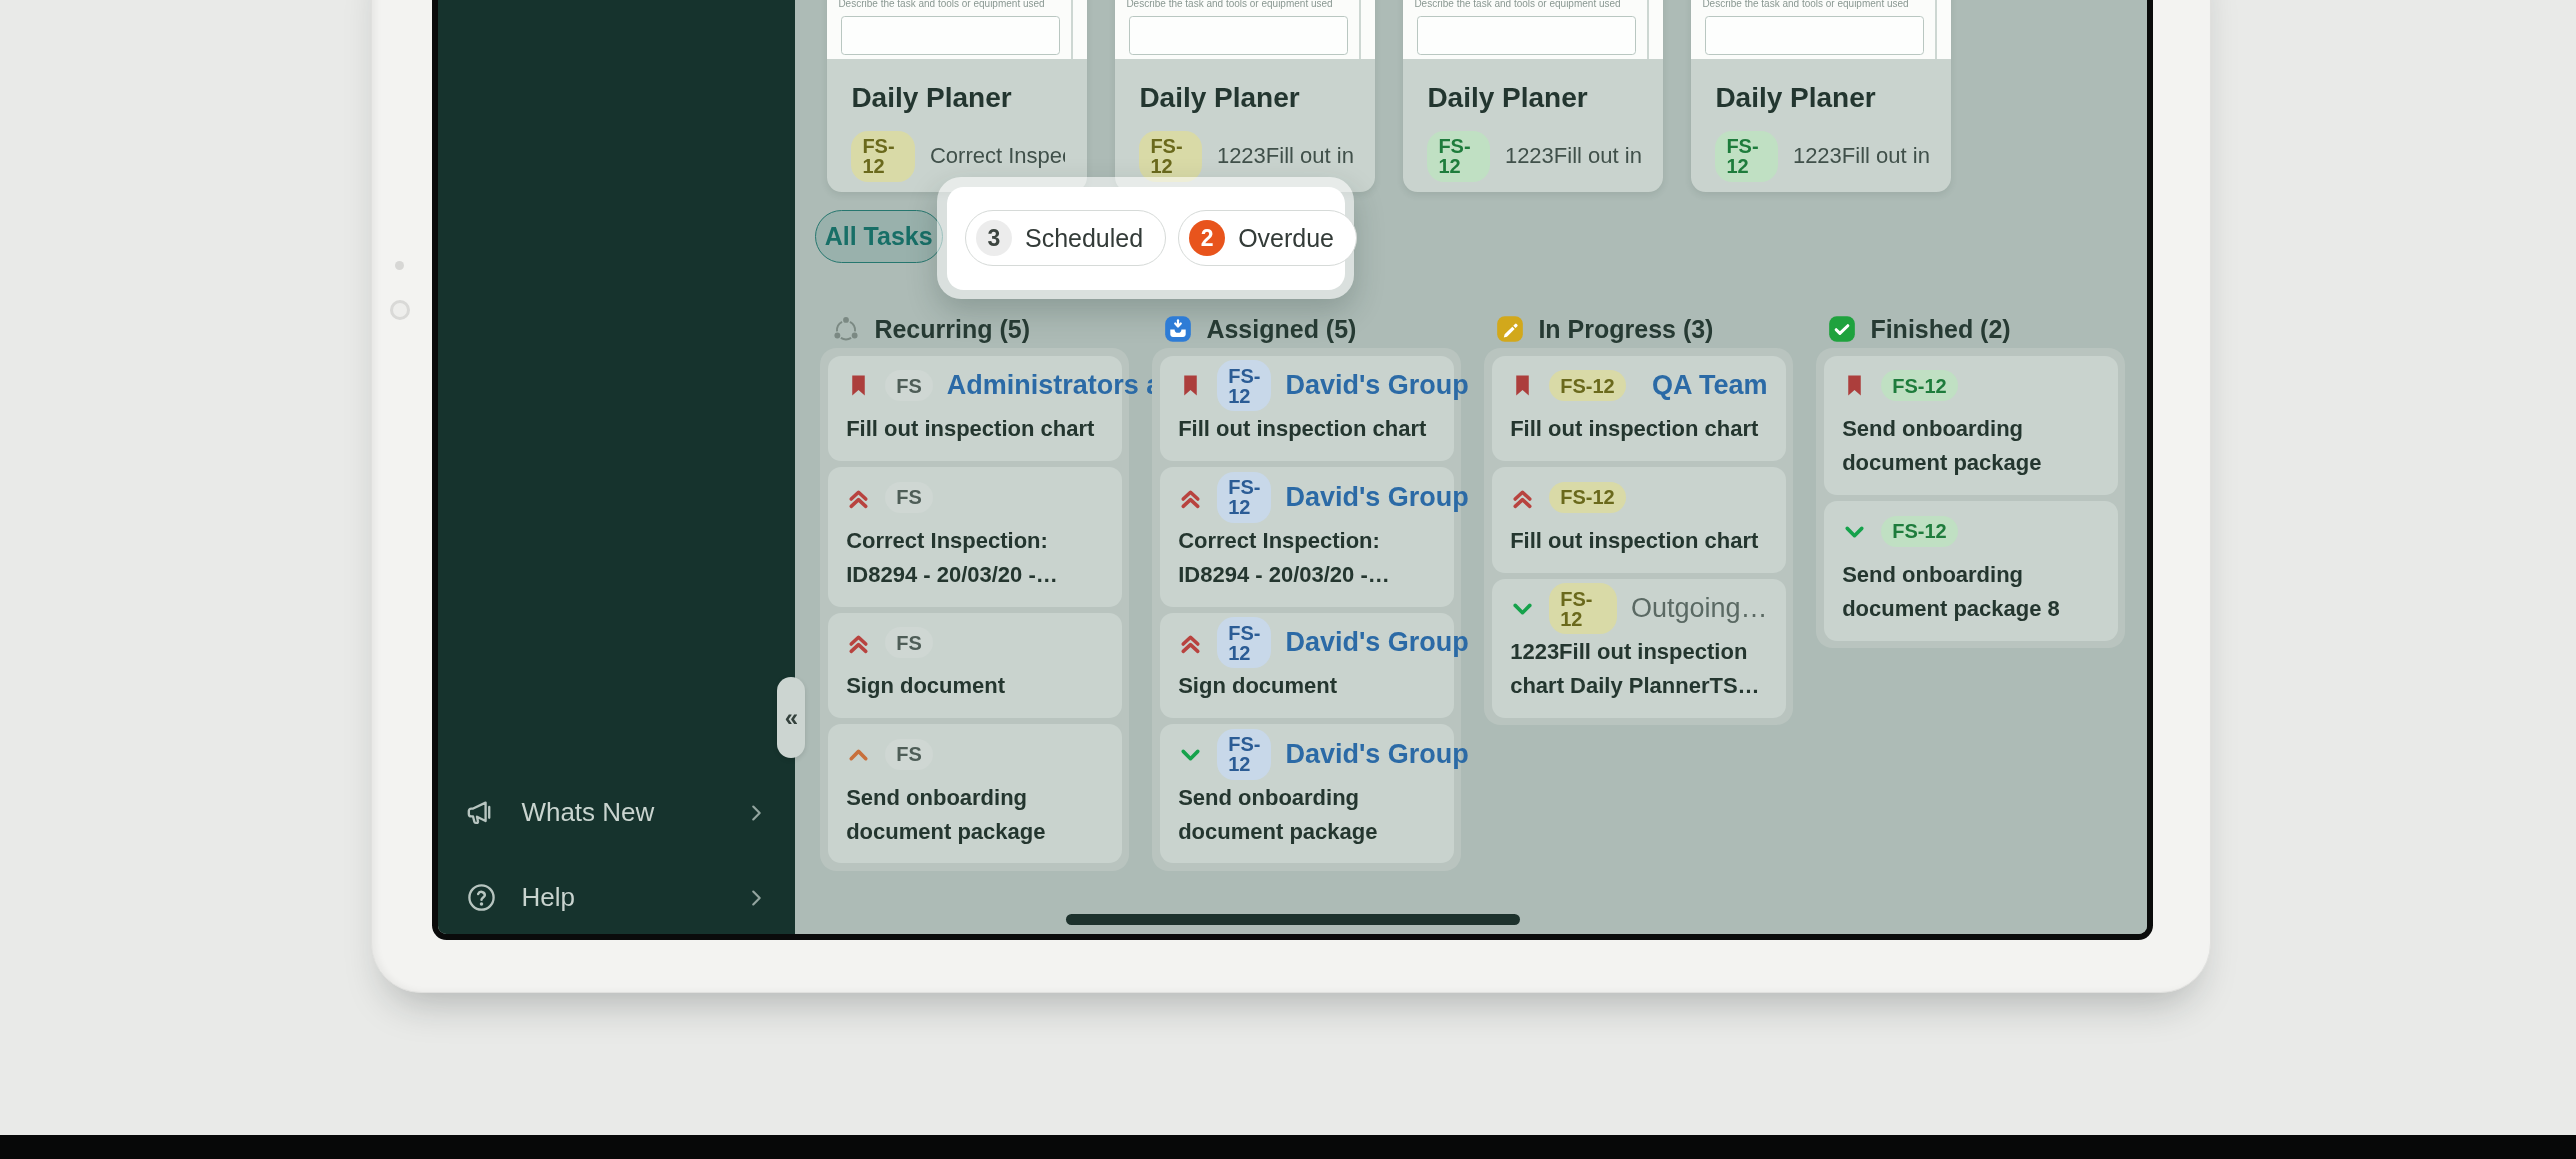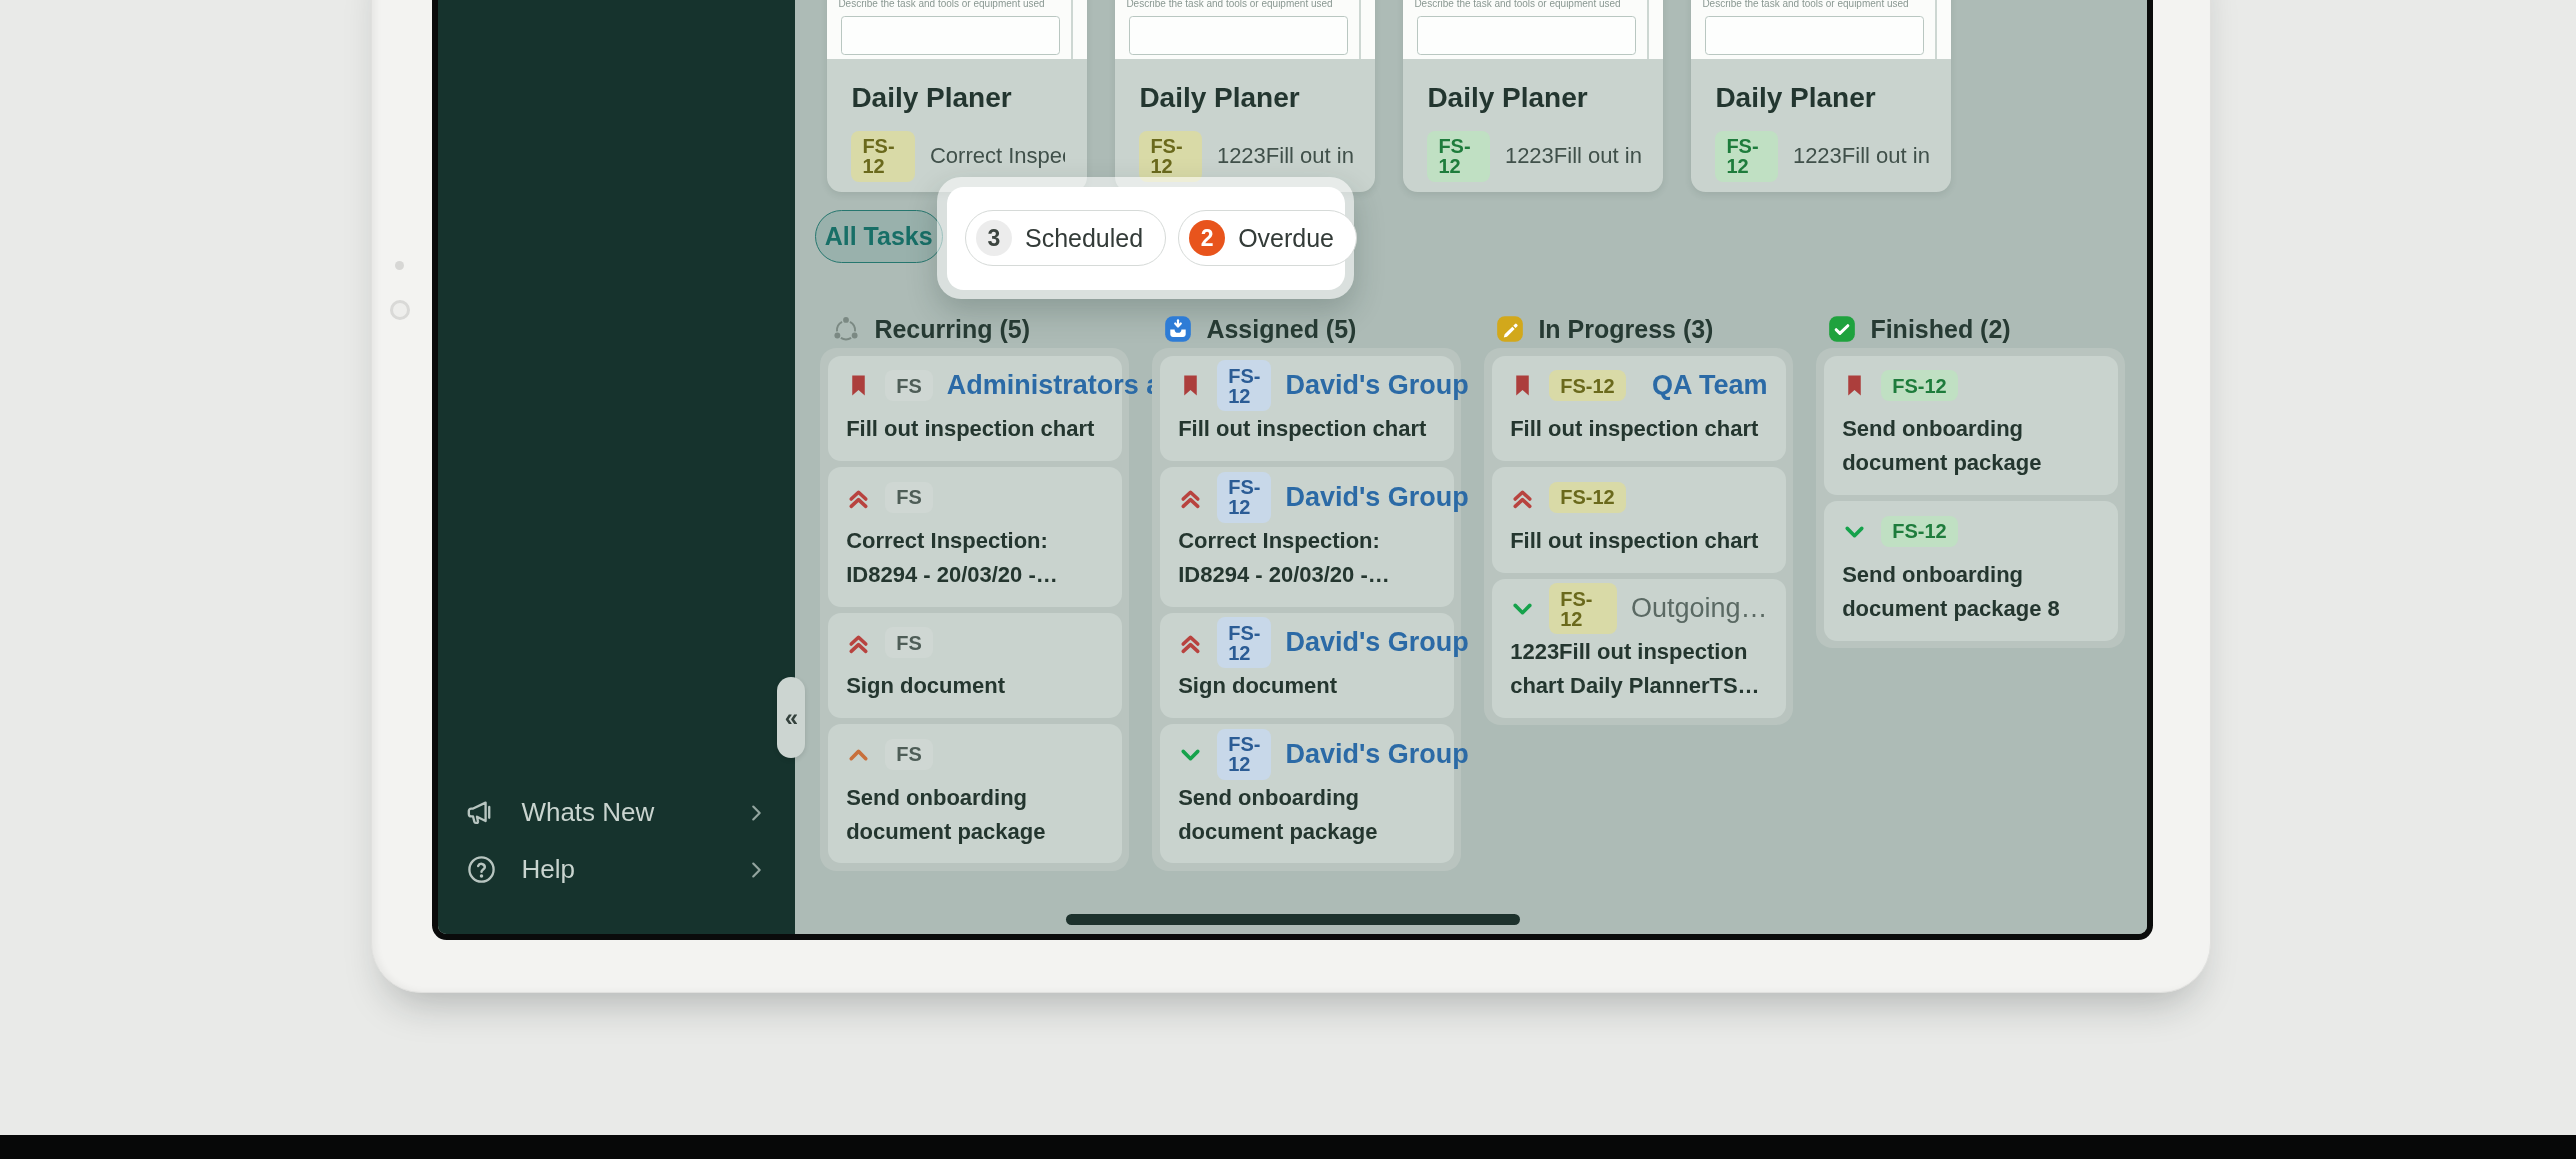--- a/index.html
+++ b/index.html
@@ -49,21 +49,21 @@
   }
   .form-preview{position:absolute;left:0;right:0;top:0;height:101px;background:#fbfcfa;}
   .form-hint{position:absolute;left:11px;top:40px;font-size:10px;color:#8a9892;white-space:nowrap;overflow:hidden;max-width:230px;}
   .form-input{position:absolute;left:14px;top:58px;width:219px;height:39px;border:1.8px solid #b9c7c1;border-radius:3.7px;background:#fdfefd;box-sizing:border-box;}
   .form-divider{position:absolute;right:14.7px;top:0;bottom:0;width:1.8px;background:#cdd7d2;}
   .top-card-body{position:absolute;left:0;right:0;top:101px;bottom:0;padding:23px 22px 0 24px;box-sizing:border-box;}
   .top-card-title{font-size:28px;font-weight:bold;color:#233630;}
   .top-card-meta{display:flex;align-items:center;gap:14.7px;margin-top:16.6px;}
   .snippet{font-size:22px;color:#40504a;white-space:nowrap;overflow:hidden;}
   
-  .badge{display:inline-block;padding:5.5px 11px;border-radius:8px;font-size:20px;font-weight:bold;line-height:1;}
+  .badge{display:inline-block;padding:5.5px 11px;border-radius:17px;font-size:20px;font-weight:bold;line-height:1;}
   .badge.neutral{background:#cfd7d3;color:#4e5d57;}
   .badge.blue{background:#c8d8e9;color:#2b5c95;}
   .badge.olive{background:#d9daa7;color:#6a691c;}
   .badge.green{background:#c0e0c3;color:#1e7c3c;}
   
   .all-tasks-pill{
     position:absolute;left:19.3px;top:252px;width:128px;height:53px;border-radius:919px;
     border:1.8px solid #26776f;background:rgba(38,119,111,.14);
     display:flex;align-items:center;justify-content:center;
     color:#186f67;font-size:25px;font-weight:bold;box-sizing:border-box;
@@ -184,21 +184,21 @@
         <aside class="sidebar">
           <div class="side-item" style="top:825px">
             <svg class="s-ico" viewBox="0 0 38 38" width="35" height="35">
                 <use href="#i-megaphone"></use>
               </svg>
             <span>Whats New</span>
             <svg class="s-chev" viewBox="0 0 24 24" width="22" height="22">
                 <use href="#i-chev-right"></use>
               </svg>
           </div>
-          <div class="side-item" style="top:882px">
+          <div class="side-item" style="top:910px">
             <svg class="s-ico" viewBox="0 0 38 38" width="35" height="35">
                 <use href="#i-help"></use>
               </svg>
             <span>Help</span>
             <svg class="s-chev" viewBox="0 0 24 24" width="22" height="22">
                 <use href="#i-chev-right"></use>
               </svg>
           </div>
         </aside>
 

